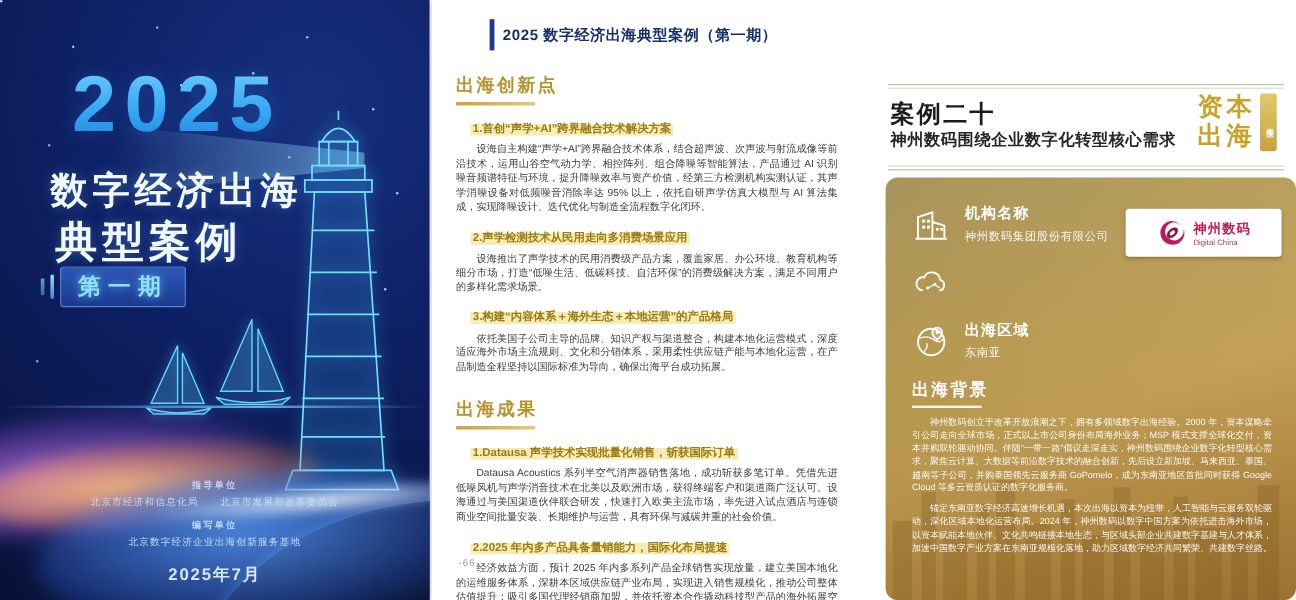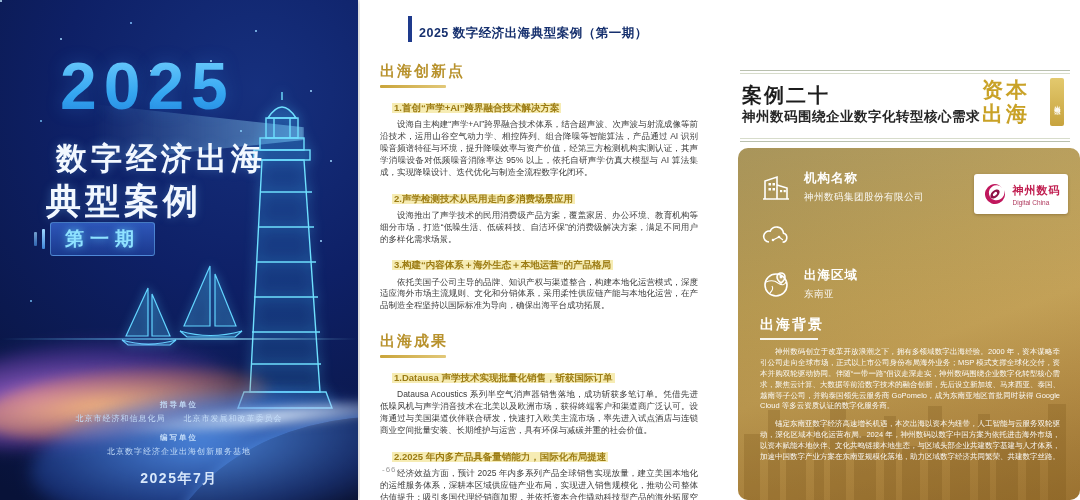--- a/index.html
+++ b/index.html
@@ -20,21 +20,21 @@
     box-shadow: 60px 38px #9fd8ff, 130px 22px #7fc0ff, 210px 60px #aee2ff, 255px 30px #8fd0ff,
                 310px 90px #9fd8ff, 40px 120px #6fb8ef, 330px 160px #9fd8ff, 240px 130px #7fc8f7,
                 90px 210px #86c8f5, 320px 240px #9fd8ff, 30px 300px #6fb8ef, 150px 70px #c8ecff; }
   .cover-year {
     position:absolute; left:60px; top:48px; font-size:66px; font-weight:800; letter-spacing:7px;
     background:linear-gradient(180deg,#7ed8ff 0%, #35a8f0 60%, #1f7fd8 100%);
     -webkit-background-clip:text; background-clip:text; color:transparent;
     text-shadow:0 0 18px rgba(60,160,255,.25);
     text-align:center;
   }
-  .cover-t1 { position:absolute; left:56px; top:138px; font-size:31px; font-weight:800; letter-spacing:4px; color:#f2f8ff; text-shadow:0 0 10px rgba(120,200,255,.35); }
+  .cover-t1 { position:absolute; left:42px; top:138px; font-size:31px; font-weight:800; letter-spacing:4px; color:#f2f8ff; text-shadow:0 0 10px rgba(120,200,255,.35); }
   .cover-t2 { position:absolute; left:46px; top:178px; font-size:35px; font-weight:800; letter-spacing:4px; color:#f2f8ff; text-shadow:0 0 10px rgba(120,200,255,.35); }
   .issue-wrap { position:absolute; left:34px; top:222px; display:flex; align-items:center; gap:5px; }
   .issue-tick { width:3px; height:20px; background:linear-gradient(180deg,#9fd8ff,#3f86d8); border-radius:1px; }
   .issue-tick.short { height:14px; opacity:.7; }
   .issue-badge {
     background:linear-gradient(180deg, rgba(52,96,200,.85), rgba(30,62,150,.85));
     border:1px solid rgba(120,200,255,.45); border-radius:3px;
     padding:3px 14px; font-size:19px; font-weight:700; letter-spacing:6px; color:#8fe2ff;
     text-shadow:0 0 8px rgba(100,220,255,.8);
   }
@@ -66,56 +66,56 @@
     box-shadow:0 -3px 10px rgba(120,190,255,.35); }
   .cover-footer { position:absolute; left:0; right:0; bottom:12px; text-align:center; color:#c3dcf8; z-index:5; }
   .cf-label { font-size:7.5px; font-weight:700; letter-spacing:2px; opacity:.95; }
   .cf-orgs  { font-size:8px; margin-top:3px; letter-spacing:1px; }
   .cf-label2{ font-size:7.5px; font-weight:700; letter-spacing:2px; margin-top:9px; }
   .cf-org2  { font-size:8px; margin-top:3px; letter-spacing:1px; }
   .cf-date  { font-size:14px; margin-top:13px; letter-spacing:1.5px; color:#d8e8fb;font-weight:bold; }
 
   
   .page { position:absolute; left:360px; top:0; width:352px; height:500px; background:#fff; padding:16px 14px 0 20px; }
-  .page-header { display:flex; align-items:flex-end; gap:7px;padding-left:28px; }
+  .page-header { display:flex; align-items:center; gap:7px;padding-left:28px; }
   .page-header .bar { width:4px; height:26px; background:#1e3a8c; }
   .page-header .ht { font-size:12.5px; font-weight:700; color:#16306e; letter-spacing:.5px; }
   .sec-title { margin-top:20px; font-size:15px; font-weight:800; color:#b8922d; letter-spacing:2px; }
   .sec-rule { width:66px; height:3px; background:linear-gradient(90deg,#c9a43a,#e2c879); margin-top:4px; border-radius:1px; }
   .item-h { margin-top:9px; font-size:9.5px; font-weight:700; color:#9c7c14;
     background:linear-gradient(180deg, rgba(250,240,180,0) 12%, #f6ecb4 12%); display:inline; padding:0 2px; line-height:1.7; }
   .item-h-row { margin-top:9px;padding-left:12px; }
   .item-p { margin-top:3px; font-size:8.5px; line-height:1.4; color:#3c3c3c; text-align:justify; text-indent:2em; }
   .page-num { position:absolute; left:22px; bottom:26px; font-size:8px; color:#9a9a9a; letter-spacing:1px; }
 
   
   .case { position:absolute; left:712px; top:0; width:368px; height:500px; background:#fff; overflow:hidden; }
   .case-topline { position:absolute; left:28px; right:10px; top:70px; height:4px;
     border-top:1px solid #b9c0ae; border-bottom:1px solid #d7dccb; }
   .case-no { position:absolute; left:30px; top:82px; font-size:20px; font-weight:800; color:#1c1c1c; letter-spacing:2px; }
   .case-title { position:absolute; left:30px; top:108px; font-size:13.5px; font-weight:800; color:#262626; letter-spacing:.5px; }
   .case-botline { position:absolute; left:28px; right:10px; top:138px; height:4px;
     border-top:1px solid #d7dccb; border-bottom:1px solid #b9c0ae; }
-  .dim-block { position:absolute; right:16px; top:78px; display:flex; gap:20px; align-items:stretch; }
+  .dim-block { position:absolute; right:16px; top:78px; display:flex; gap:4px; align-items:stretch; }
   .dim-text { font-size:21px; font-weight:800; color:#c9a227; line-height:1.15; letter-spacing:3px; text-align:right; }
   .dim-tab { width:14px; border-radius:2px; background:linear-gradient(180deg,#e3c96e,#c7a33e);
     display:flex; align-items:center; justify-content:center; }
   .dim-tab span { writing-mode:vertical-rl; font-size:6.5px; color:#fff; letter-spacing:1px; }
 
   .gold-card { position:absolute; left:26px; right:0; top:148px; bottom:0; overflow:hidden;
     background:linear-gradient(160deg, #9f8a4d 0%, #b79a52 34%, #c4a258 55%, #b9914a 78%, #a87f3c 100%);border-radius:10px; }
   .gold-card .photo-haze { position:absolute; inset:0;
     background:linear-gradient(180deg, rgba(255,244,210,.10) 0%, rgba(160,120,50,.05) 45%, rgba(120,80,20,.28) 100%); }
   .skyline { position:absolute; left:0; right:0; bottom:0; opacity:.5; }
   .card-inner { position:absolute; inset:0; padding:22px 20px 0 22px; }
   .info-row { display:flex; align-items:flex-start; gap:12px; margin-bottom:15px; }
   .info-icon { width:32px; height:32px; flex:0 0 32px; margin-top:1px; }
   .info-label { font-size:12.5px; font-weight:800; color:#ffffff; letter-spacing:1px; }
   .info-value { font-size:9.5px; color:rgba(255,255,255,.93); margin-top:4px; letter-spacing:.5px; }
-  .logo-box { position:absolute; right:12px; top:26px; width:94px; height:40px; background:#fff; border-radius:3px;
+  .logo-box { position:absolute; right:12px; top:26px; width:130px; height:40px; background:#fff; border-radius:3px;
     display:flex; align-items:center; justify-content:center; gap:5px; box-shadow:0 1px 3px rgba(60,40,0,.3); }
   .logo-text .cn { font-size:11px; font-weight:800; color:#c11e50; letter-spacing:1px; }
   .logo-text .en { font-size:6.5px; color:#b03a5e; margin-top:1px; }
   .bg-title { font-size:14px; font-weight:800; color:#fff; letter-spacing:2px; margin-top:10px; }
   .bg-rule { width:58px; height:2px; background:rgba(255,255,255,.9); margin-top:4px; }
   .bg-p { font-size:7.5px; line-height:1.45; color:rgba(255,255,255,.95); text-align:justify; text-indent:2em; margin-top:7px; }
 </style>
 </head>
 <body>
 

